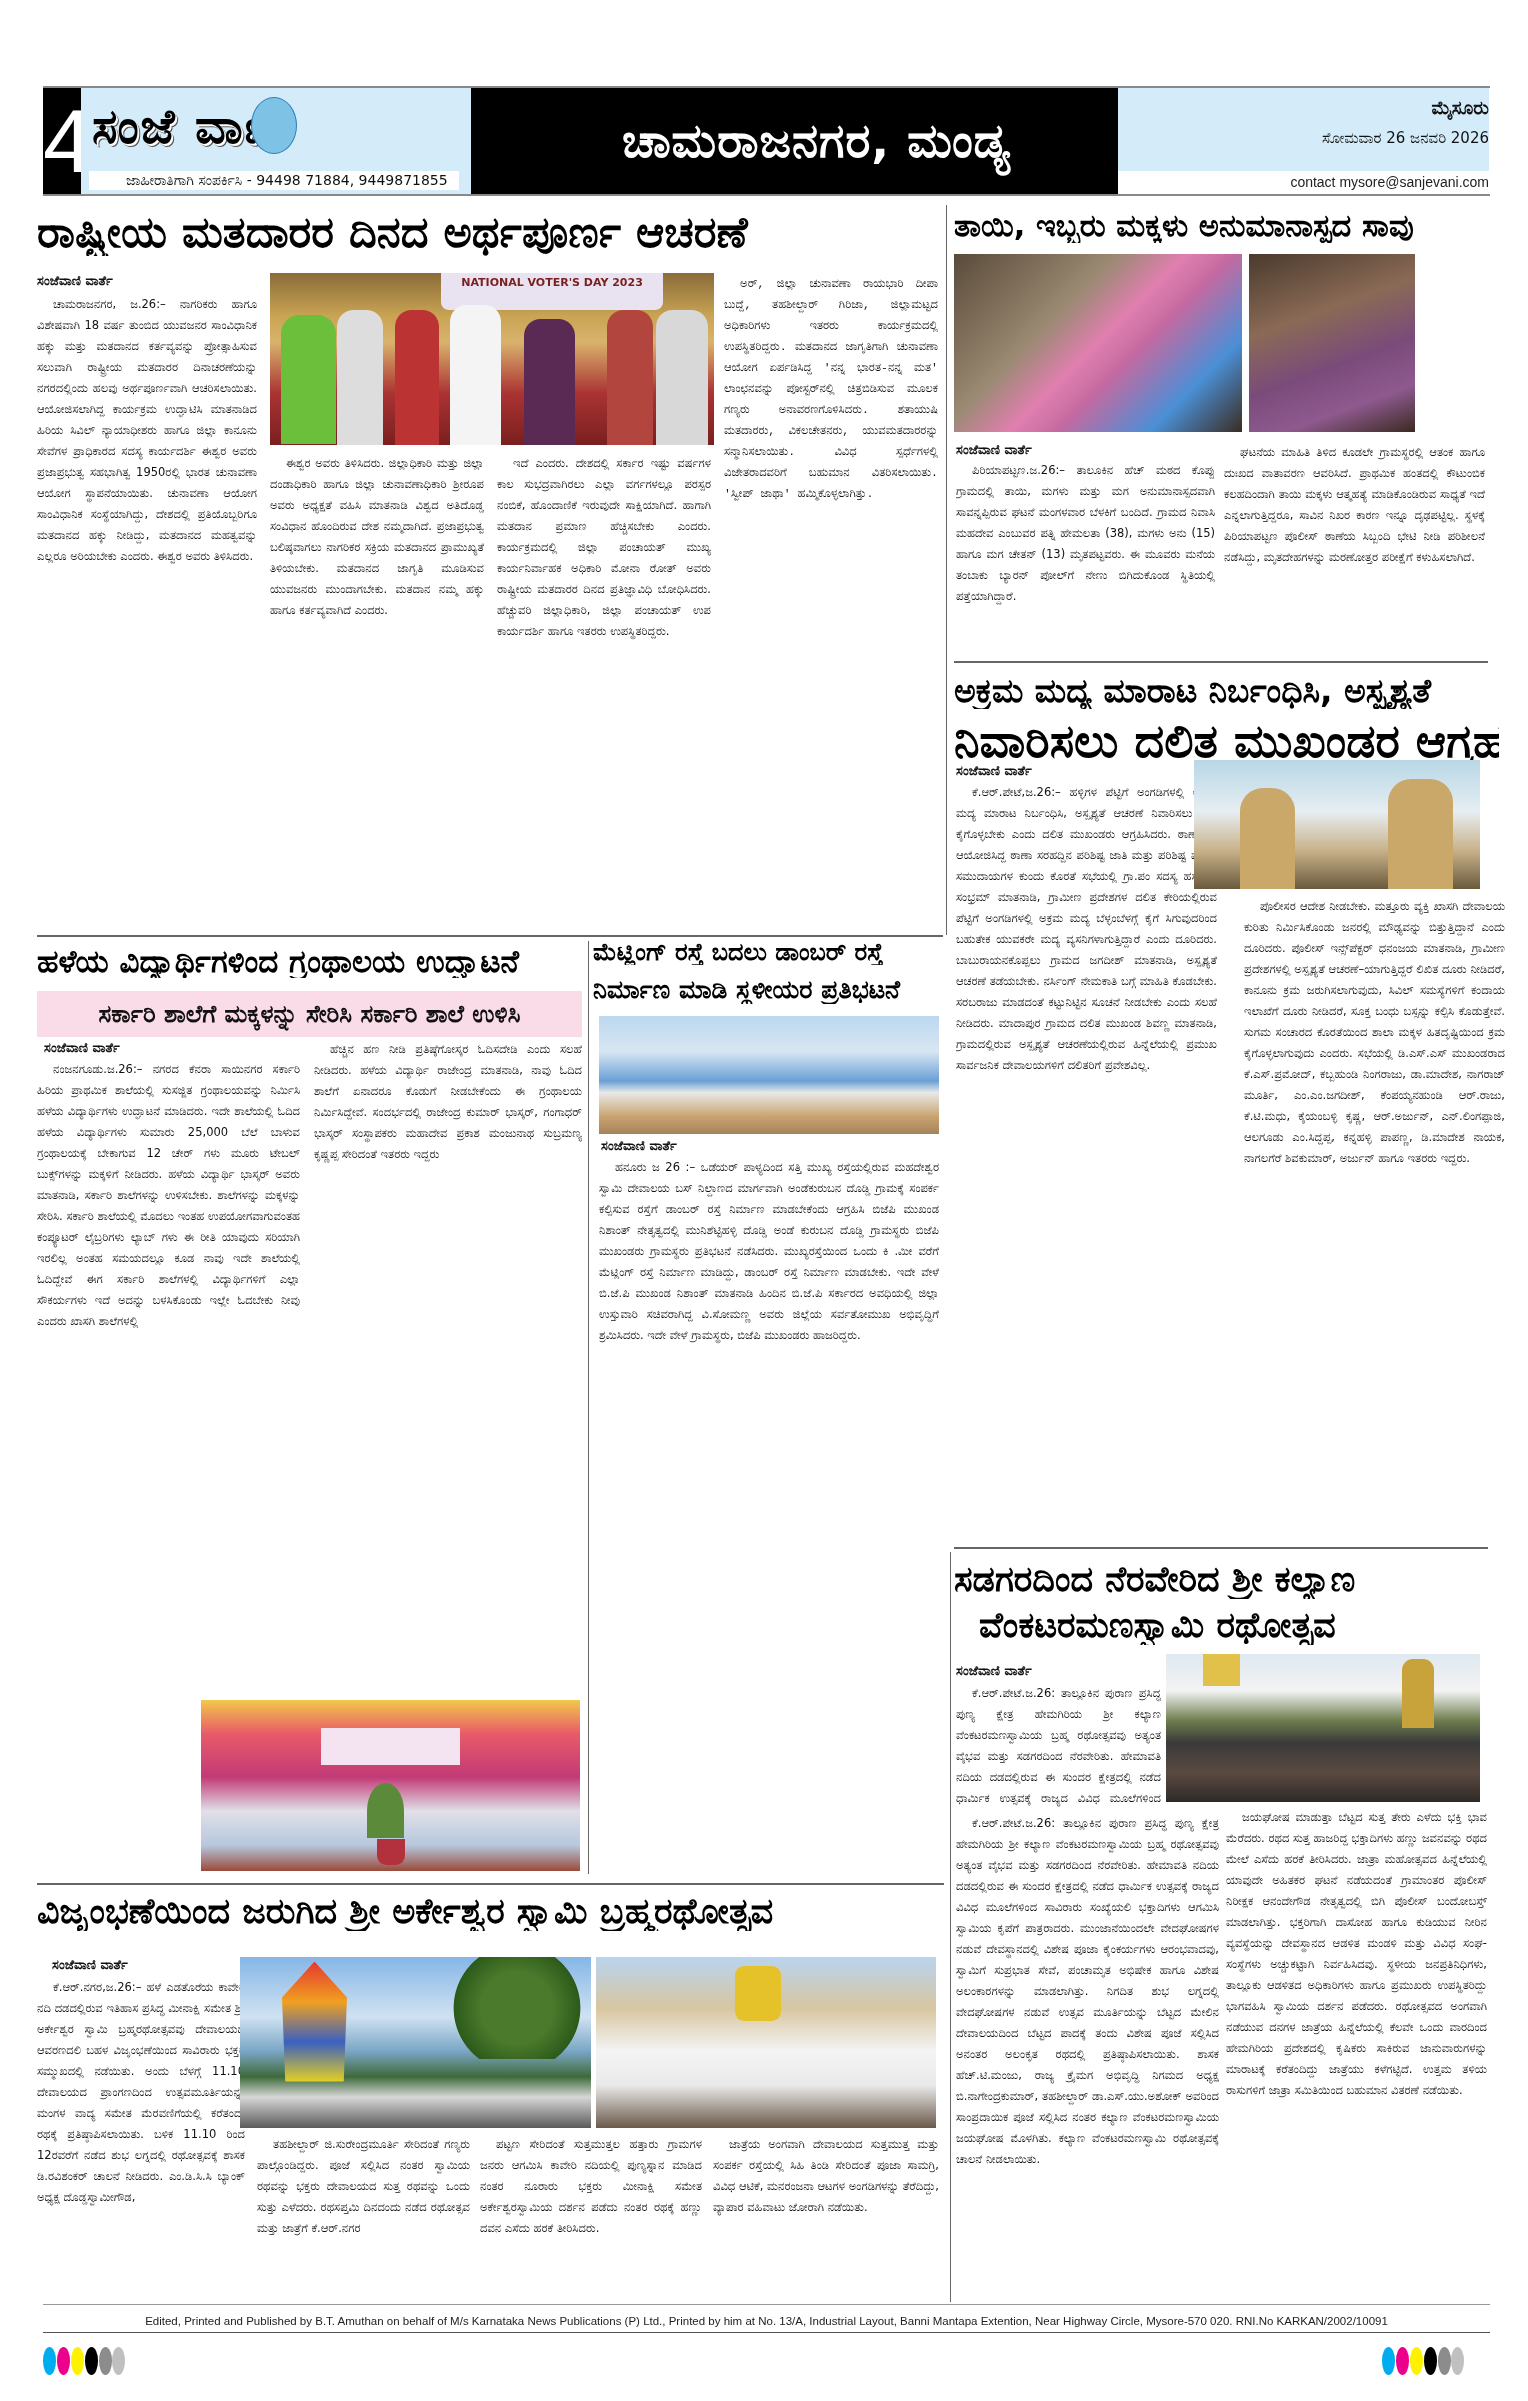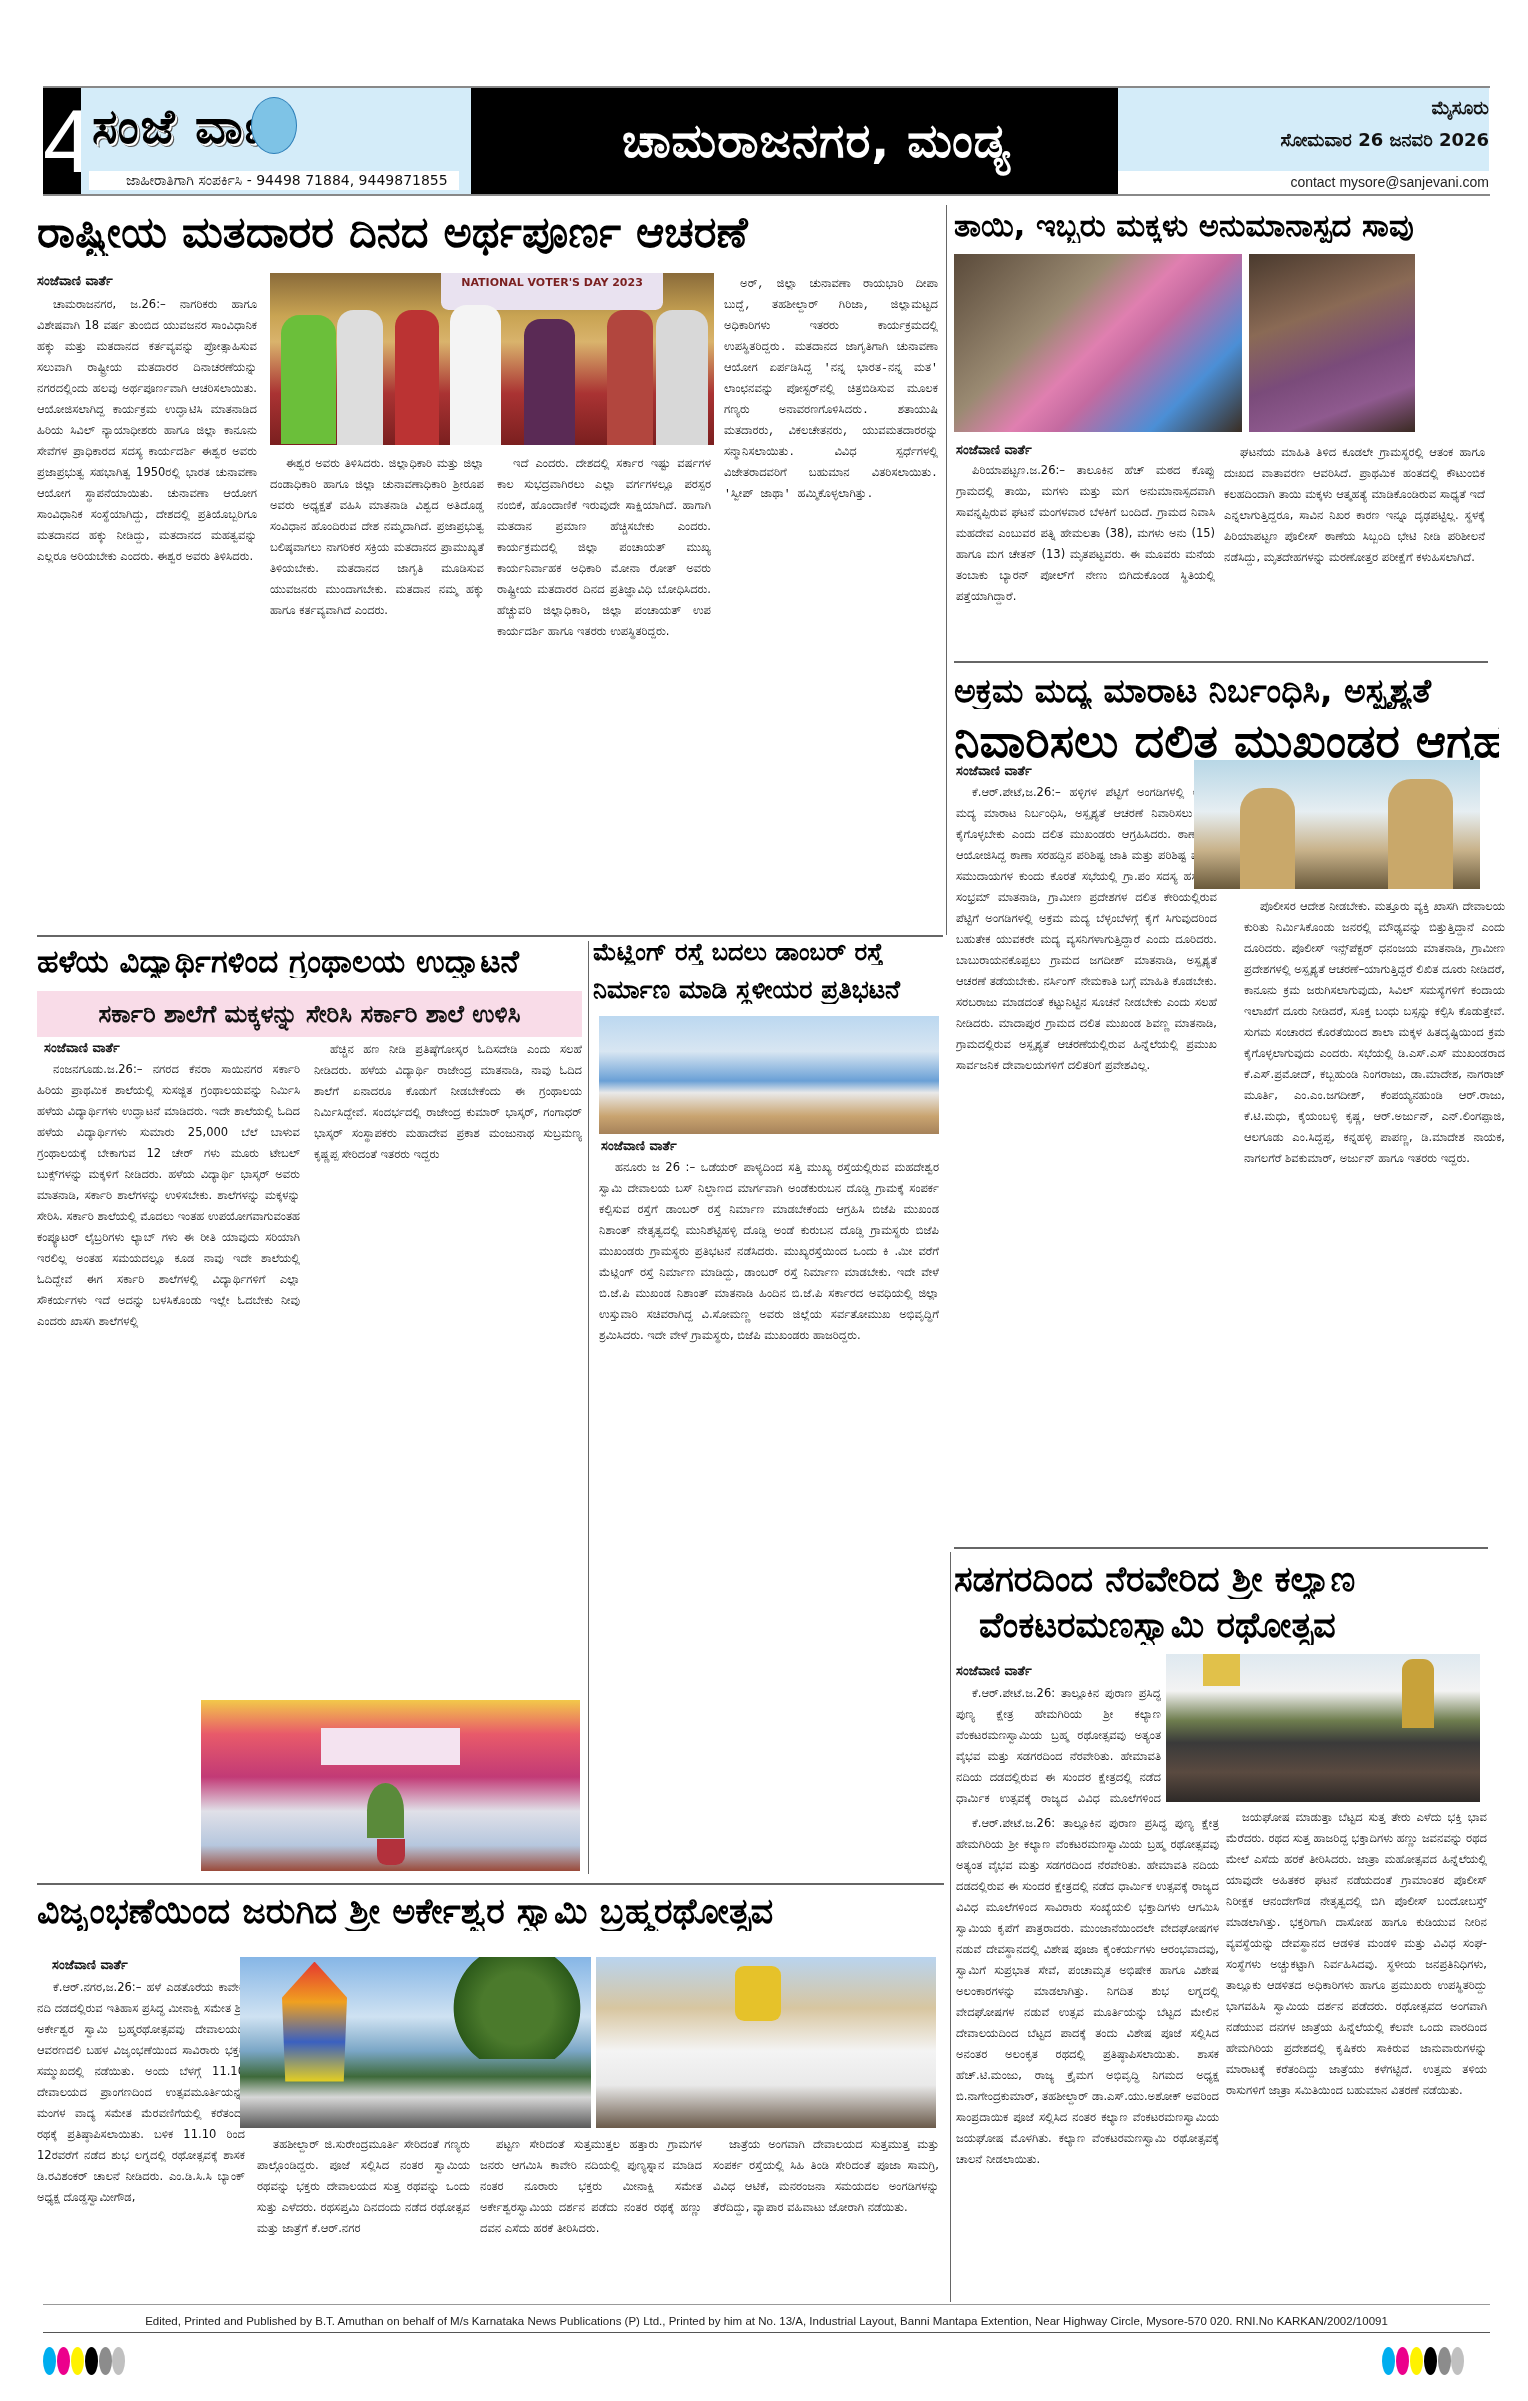--- a/index.html
+++ b/index.html
@@ -9,21 +9,21 @@
   
   .topline { left: 43px; top: 86px; width: 1447px; height: 1.8px; background: #888; }
   .pagenum { left: 43px; top: 88px; width: 39px; height: 106px; background: #000; color: #fff; font-family: "Liberation Sans", sans-serif; font-size: 89px; line-height: 106px; text-align: center; font-weight: 300; }
   .logo-box { left: 81px; top: 88px; width: 390px; height: 106px; background: #d4ecf9; }
   .logo-text { left: 92px; top: 92px; width: 370px; height: 69px; font-family: "DejaVu Sans", sans-serif; font-size: 48px; font-weight: bold; color: #000; text-shadow: 1.8px 1.8px 0 #fff, 2.8px 2.8px 0 #555; letter-spacing: 1.8px; display: flex; align-items: center; gap: 5.5px; }
   .logo-emblem { display: inline-block; width: 46px; height: 57px; border-radius: 50%; background: #7ec3e6; border: 1.8px solid #2d7fb8; }
   .logo-sub { left: 89px; top: 171px; width: 370px; height: 18.5px; background: #fff; font-size: 14px; line-height: 18.5px; padding-left: 37px; color: #111; }
   .region-box { left: 471px; top: 88px; width: 647px; height: 106px; background: #000000; color: #fff; font-size: 47px; font-weight: bold; line-height: 106px; text-align: center; letter-spacing: 0.9px; padding-left: 44px; }
   .date-box { left: 1118px; top: 88px; width: 371px; height: 106px; background: #d4ecf9; }
   .city { right: 39px; top: 97px; font-size: 18.5px; font-weight: bold; }
-  .date { right: 39px; top: 129px; font-size: 18px; font-weight: bold; }
+  .date { right: 39px; top: 129px; font-size: 15px; font-weight: normal; }
   .contact-strip { left: 1118px; top: 171px; width: 371px; height: 23px; background: #fff; }
   .contact { right: 39px; top: 174px; font-family: "Liberation Sans", sans-serif; font-size: 14px; color: #222; }
   .botline { left: 43px; top: 194px; width: 1447px; height: 1.8px; background: #888; }
 
   h1.head { position: absolute; font-family: "DejaVu Sans", sans-serif; font-weight: bold; color: #000; line-height: 1.1; white-space: nowrap; overflow: hidden; }
   .byline { position: absolute; font-size: 13px; font-weight: bold; }
   .body { position: absolute; font-family: "DejaVu Sans", sans-serif; font-size: 11.5px; line-height: 21px; text-align: justify; color: #111; overflow: hidden; }
   .body p { text-indent: 1.4em; }
   .vrule { position: absolute; width: 0.9px; background: #666; }
   .hrule { position: absolute; height: 1.8px; background: #666; }
@@ -161,21 +161,21 @@
 <div class="photo" style="left:596px;top:1957px;width:340px;height:171px;background:linear-gradient(180deg,#b9d4ef 0%,#d8c6a0 30%,#f4f4f4 55%,#e9e9e9 75%,#6a5a4a 100%);">
   <div style="position:absolute;left:139px;top:9.2px;width:46px;height:55px;background:#e6c22a;border-radius:9.2px;"></div>
 </div>
 <div class="body" style="left:257px;top:2134px;width:213px;height:171px;">
     <p>ತಹಶೀಲ್ದಾರ್ ಜಿ.ಸುರೇಂದ್ರಮೂರ್ತಿ ಸೇರಿದಂತೆ ಗಣ್ಯರು ಪಾಲ್ಗೊಂಡಿದ್ದರು. ಪೂಜೆ ಸಲ್ಲಿಸಿದ ನಂತರ ಸ್ವಾಮಿಯ ರಥವನ್ನು ಭಕ್ತರು ದೇವಾಲಯದ ಸುತ್ತ ರಥವನ್ನು ಒಂದು ಸುತ್ತು ಎಳೆದರು. ರಥಸಪ್ತಮಿ ದಿನದಂದು ನಡೆದ ರಥೋತ್ಸವ ಮತ್ತು ಜಾತ್ರೆಗೆ ಕೆ.ಆರ್.ನಗರ</p>
   </div>
 <div class="body" style="left:480px;top:2134px;width:222px;height:171px;">
     <p>ಪಟ್ಟಣ ಸೇರಿದಂತೆ ಸುತ್ತಮುತ್ತಲ ಹತ್ತಾರು ಗ್ರಾಮಗಳ ಜನರು ಆಗಮಿಸಿ ಕಾವೇರಿ ನದಿಯಲ್ಲಿ ಪುಣ್ಯಸ್ನಾನ ಮಾಡಿದ ನಂತರ ನೂರಾರು ಭಕ್ತರು ಮೀನಾಕ್ಷಿ ಸಮೇತ ಅರ್ಕೇಶ್ವರಸ್ವಾಮಿಯ ದರ್ಶನ ಪಡೆದು ನಂತರ ರಥಕ್ಕೆ ಹಣ್ಣು ದವನ ಎಸೆದು ಹರಕೆ ತೀರಿಸಿದರು.</p>
   </div>
 <div class="body" style="left:713px;top:2134px;width:226px;height:171px;">
-    <p>ಜಾತ್ರೆಯ ಅಂಗವಾಗಿ ದೇವಾಲಯದ ಸುತ್ತಮುತ್ತ ಮತ್ತು ಸಂಪರ್ಕ ರಸ್ತೆಯಲ್ಲಿ ಸಿಹಿ ತಿಂಡಿ ಸೇರಿದಂತೆ ಪೂಜಾ ಸಾಮಗ್ರಿ, ವಿವಿಧ ಆಟಿಕೆ, ಮನರಂಜನಾ ಸಮಯದಲ ಅಂಗಡಿಗಳನ್ನು ತೆರೆದಿದ್ದು, ವ್ಯಾಪಾರ ವಹಿವಾಟು ಜೋರಾಗಿ ನಡೆಯಿತು.</p>
+    <p>ಜಾತ್ರೆಯ ಅಂಗವಾಗಿ ದೇವಾಲಯದ ಸುತ್ತಮುತ್ತ ಮತ್ತು ಸಂಪರ್ಕ ರಸ್ತೆಯಲ್ಲಿ ಸಿಹಿ ತಿಂಡಿ ಸೇರಿದಂತೆ ಪೂಜಾ ಸಾಮಗ್ರಿ, ವಿವಿಧ ಆಟಿಕೆ, ಮನರಂಜನಾ ಆಟಗಳ ಅಂಗಡಿಗಳನ್ನು ತೆರೆದಿದ್ದು, ವ್ಯಾಪಾರ ವಹಿವಾಟು ಜೋರಾಗಿ ನಡೆಯಿತು.</p>
   </div>
 
 <div class="hrule" style="left:43px;top:2304px;width:1447px;height:0.9px;background:#999;"></div>
 <div class="footer">Edited, Printed and Published by B.T. Amuthan on behalf of M/s Karnataka News Publications (P) Ltd., Printed by him at No. 13/A, Industrial Layout, Banni Mantapa Extention, Near Highway Circle, Mysore-570 020. RNI.No KARKAN/2002/10091</div>
 <div class="hrule" style="left:43px;top:2332px;width:1447px;height:0.9px;background:#555;"></div>
 <div class="regdots" style="left:43px;top:2347px;">
   <span style="background:#00aeef"></span>
   <span style="background:#ec008c"></span>
   <span style="background:#fff200"></span>
   <span style="background:#000"></span>

